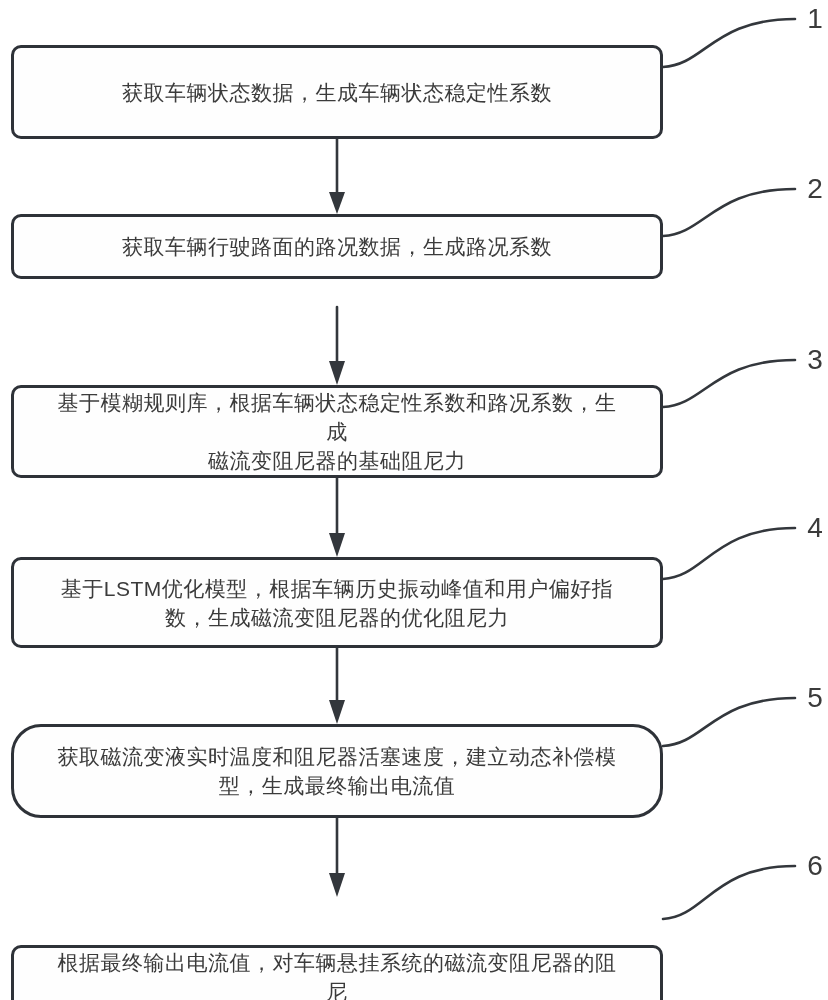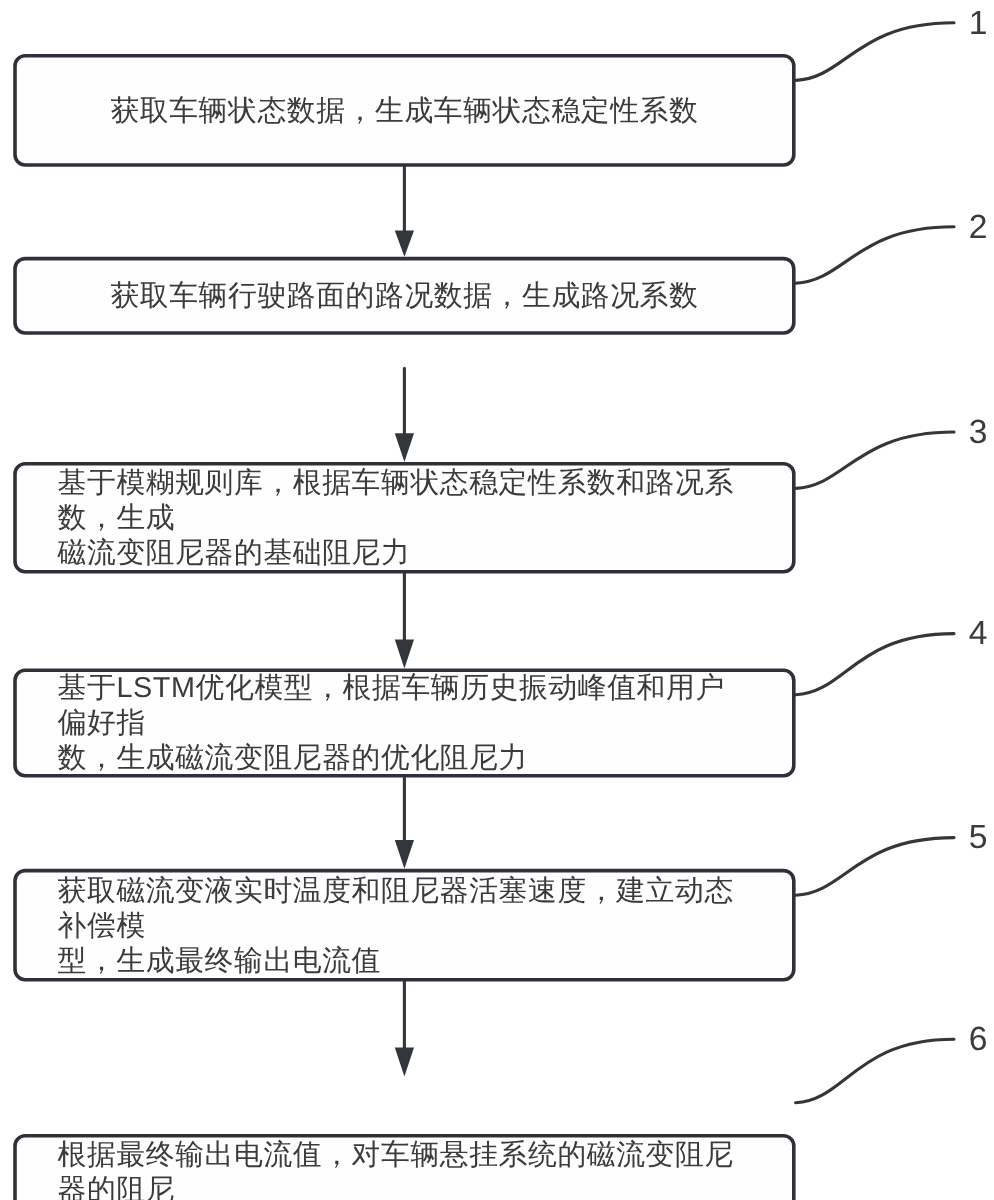--- a/index.html
+++ b/index.html
@@ -31,24 +31,24 @@
     position:absolute;
     left:11px;width:652px;
     box-sizing:border-box;
     background:var(--fill);
     border:3px solid var(--border);
     border-radius:10px;
     display:flex;align-items:center;justify-content:center;
     padding:0 34px;
   }
   .step-text{
-    font-size:24px;
+    font-size:21px;
     line-height:29px;
     color:var(--text);
-    text-align:left;
+    text-align:center;
     white-space:pre-line;
     letter-spacing:0.5px;
   }
   .ref-num{
     position:absolute;
     width:34px;height:34px;
     display:flex;align-items:center;justify-content:center;
     font-size:28px;
     color:var(--text);
   }
@@ -96,21 +96,21 @@
     <span class="step-text">获取车辆行驶路面的路况数据，生成路况系数</span>
   </div>
   <div class="step-box" style="top:385px;height:93px;">
     <span class="step-text">基于模糊规则库，根据车辆状态稳定性系数和路况系数，生成
 磁流变阻尼器的基础阻尼力</span>
   </div>
   <div class="step-box" style="top:557px;height:91px;">
     <span class="step-text">基于LSTM优化模型，根据车辆历史振动峰值和用户偏好指
 数，生成磁流变阻尼器的优化阻尼力</span>
   </div>
-  <div class="step-box" style="top:724px;height:94px;">
+  <div class="step-box" style="top:724px;height:94px;border-radius:30px;">
     <span class="step-text">获取磁流变液实时温度和阻尼器活塞速度，建立动态补偿模
 型，生成最终输出电流值</span>
   </div>
   <div class="step-box" style="top:897px;height:93px;margin-top:48px;">
     <span class="step-text">根据最终输出电流值，对车辆悬挂系统的磁流变阻尼器的阻尼
 力进行调整</span>
   </div>
 
   <div class="ref-num" style="left:798px;top:2px;">1</div>
   <div class="ref-num" style="left:798px;top:172px;">2</div>

